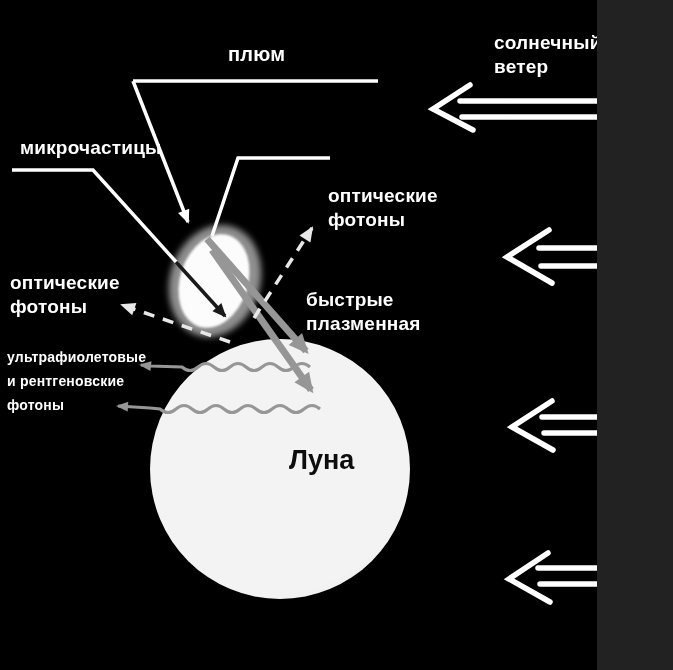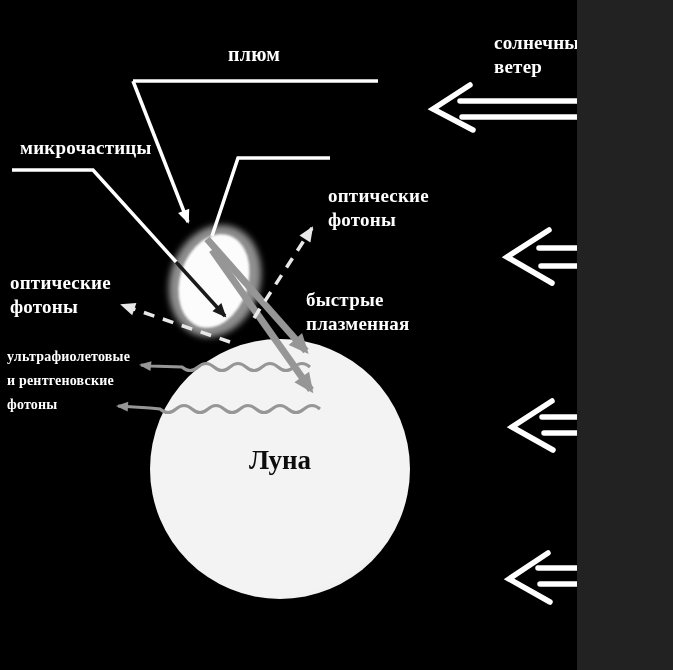--- a/index.html
+++ b/index.html
@@ -1,39 +1,41 @@
 <!DOCTYPE html>
 <html style="--background: #000000; --label: #ffffff; --moon-fill: #f3f3f3; --moon-edge: #e4e4e4; --moon-label: #0d0d0d; --gray-element: #969696; --white-element: #ffffff; --dashed: #e8e8e8; --plume-halo: #8f8f8f; --plume-core: #fcfcfc;"><head>
 <meta charset="utf-8">
 <style>
   html,body{margin:0;padding:0;background:#222;}
   .canvas{
     position:relative;
     width:577px;height:670px;
     background:var(--background,#000);
     overflow:hidden;
-    font-family:Liberation Serif, serif;
+    font-family:Liberation Sans, sans-serif;
+    padding-left:20px;
   }
   .canvas svg{position:absolute;left:0;top:0;}
   .label{
     position:absolute;
     color:var(--label,#fff);
     font-weight:bold;
     font-size:19px;
     line-height:24px;
     white-space:pre-line;
     letter-spacing:0.2px;
   }
   .moon-label{
     position:absolute;
     color:var(--moon-label,#0d0d0d);
     font-weight:bold;
     font-size:27px;
     line-height:27px;
     white-space:pre-line;
+    margin-left:40px;
   }
 </style>
 </head>
 <body>
 
 <div class="canvas">
 
   <svg width="673" height="670" viewBox="0 0 673 670">
     <defs>
       <filter id="blur3" x="-40%" y="-40%" width="180%" height="180%">

